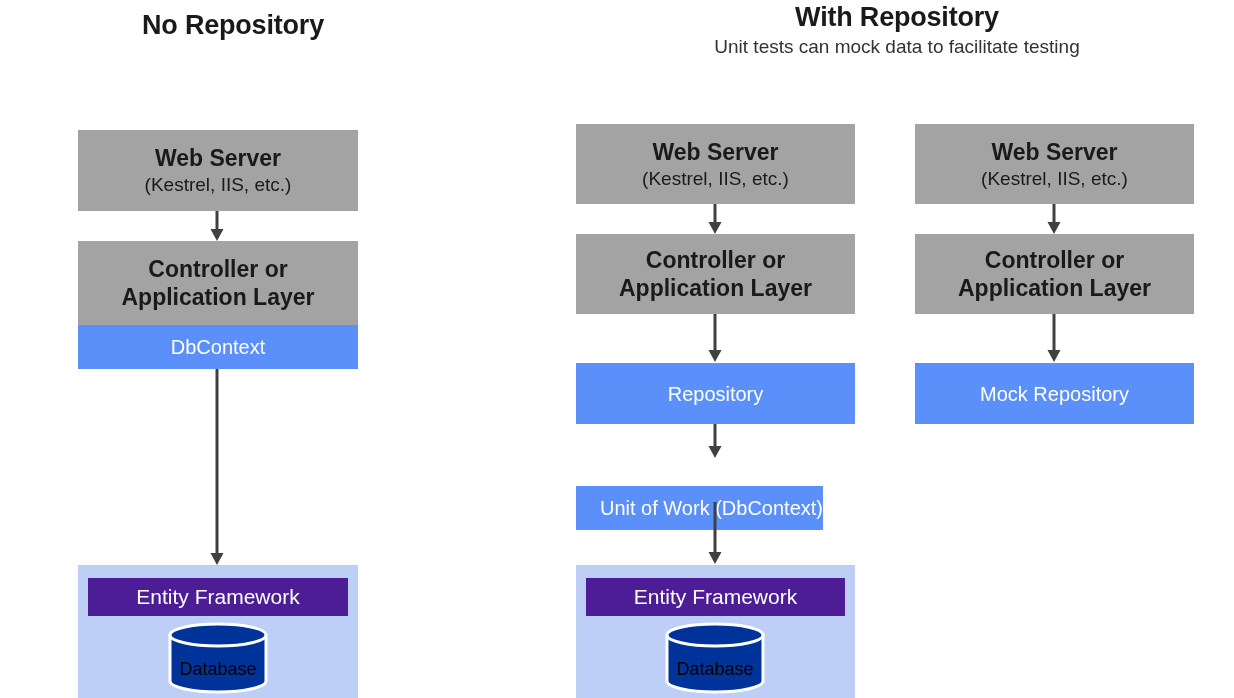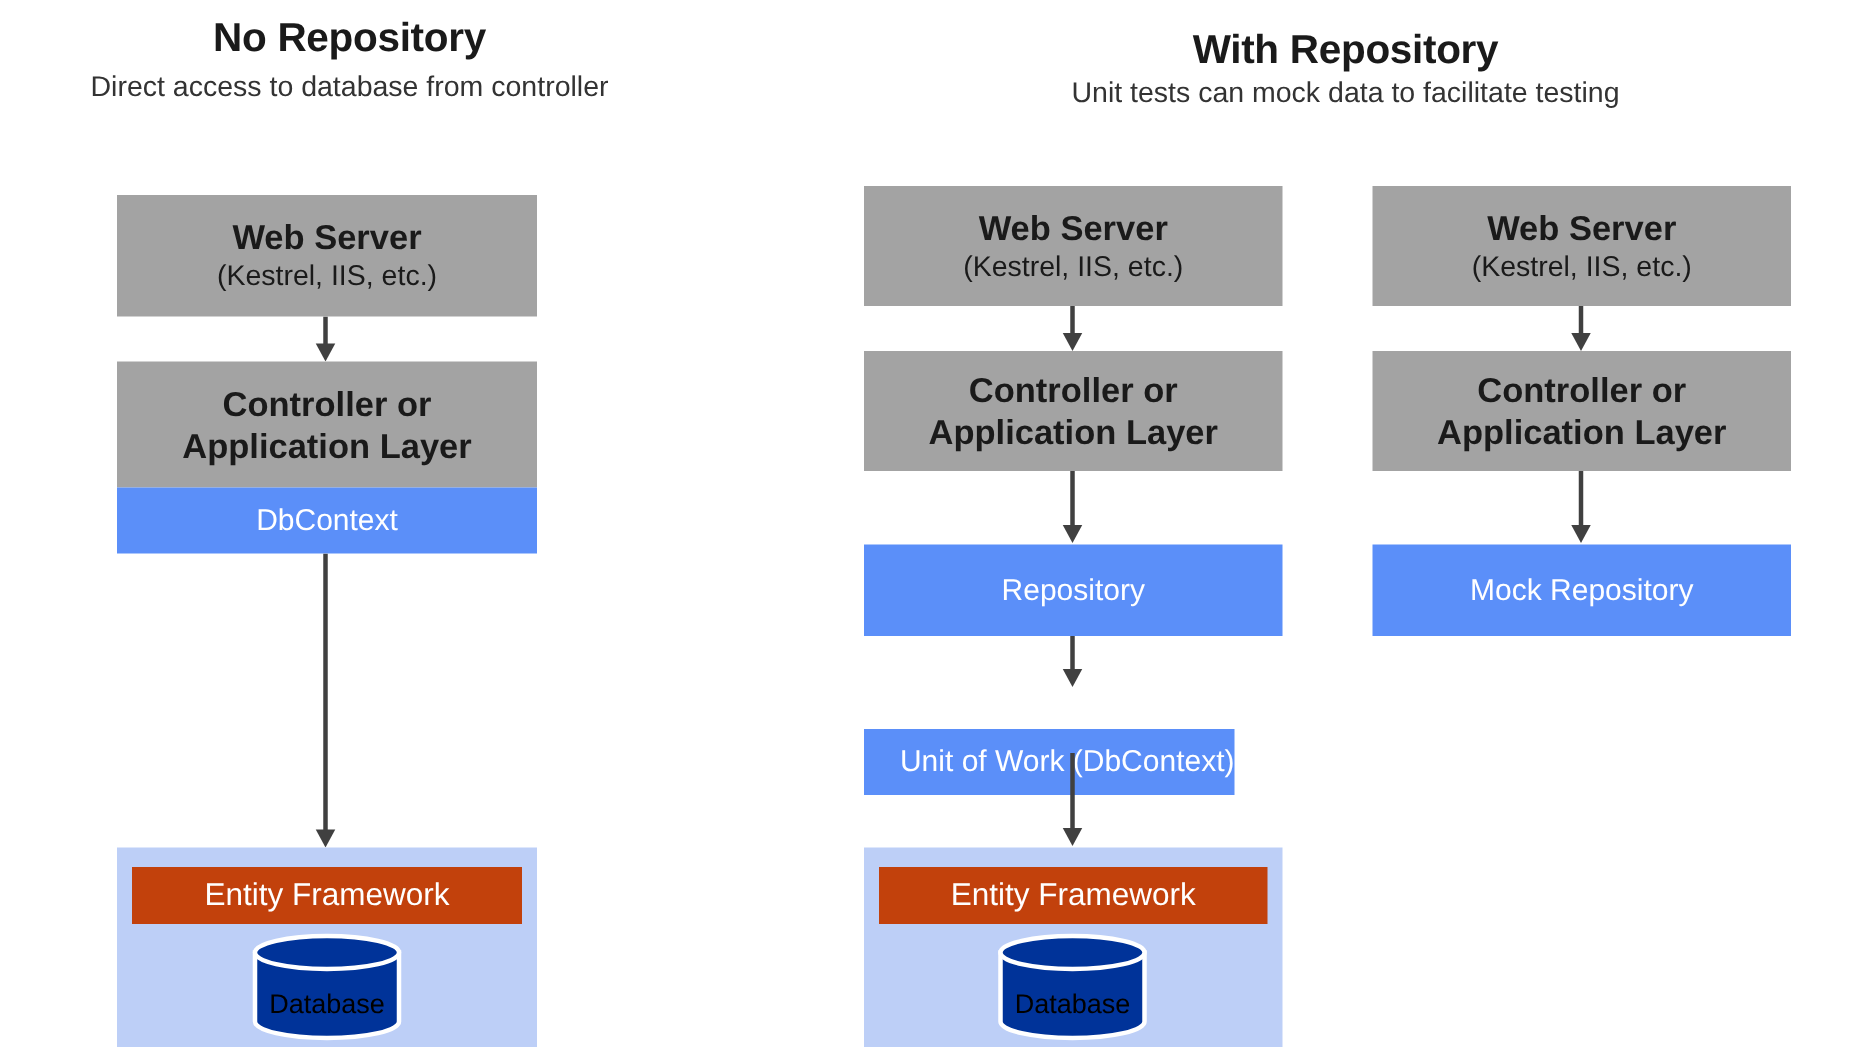--- a/index.html
+++ b/index.html
@@ -32,21 +32,21 @@
   }
   .col-sub {
     font-size: 19px;
     font-weight: normal;
     color: #333333;
     line-height: 25px;
     margin: 4px 0 0 0;
   }
 
   #header-left  { left: 0px;   top: 8px;  width: 466px; }
-  #header-right { left: 560px; top: 16px;  width: 674px; }
+  #header-right { left: 560px; top: 0;  width: 674px; }
 
   
   .box {
     position: absolute;
     box-sizing: border-box;
     display: flex;
     flex-direction: column;
     align-items: center;
     justify-content: center;
     text-align: center;
@@ -56,21 +56,21 @@
     color: #1a1a1a;
   }
   .box-blue {
     background: #5b8ff9;
     color: #ffffff;
   }
   .box-lightblue {
     background: #bdcff7;
   }
   .box-darkblue {
-    background: #c2410c;
+    background: #4c1d95;
     color: #ffffff;
   }
 
   .line1 {
     font-size: 23px;
     font-weight: bold;
     line-height: 28px;
     display: block;
   }
   .line2 {
@@ -111,21 +111,20 @@
     font-size: 18px;
     line-height: 22px;
     pointer-events: none;
   }
 </style>
 </head>
 <body>
 
 <div class="col-header" id="header-left">
   <p class="col-title">No Repository</p>
-  <p class="col-sub">Direct access to database from controller</p>
 </div>
 
 <div class="col-header" id="header-right">
   <p class="col-title">With Repository</p>
   <p class="col-sub" style="margin-top:0">Unit tests can mock data to facilitate testing</p>
 </div>
 
 <div class="box box-gray" style="left:78px; top:130px; width:280px; height:81px;">
   <span class="line1">Web Server</span>
   <span class="line2">(Kestrel, IIS, etc.)</span>

